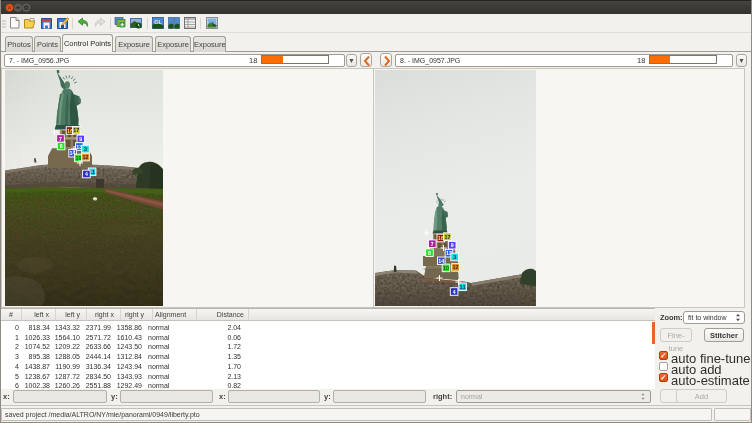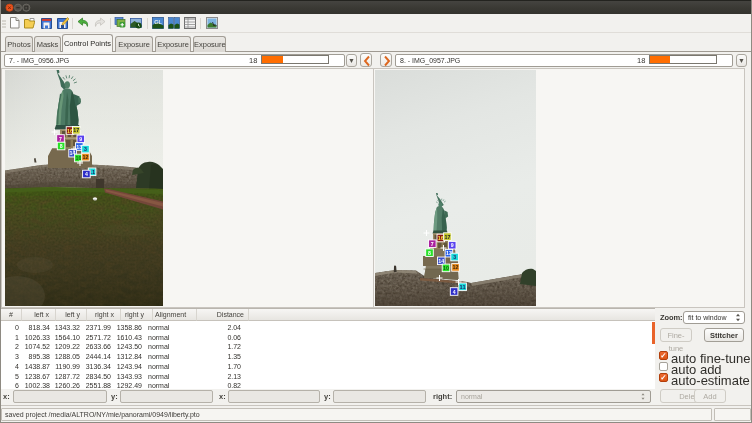--- a/index.html
+++ b/index.html
@@ -142,21 +142,21 @@
       <rect x="0.5" y="0.5" width="11" height="11" fill="#e9e9e9" stroke="#8b8b8b"></rect>
       <rect x="1.5" y="1.5" width="9" height="9" fill="#7db4e0"></rect>
       <path d="M1.5 8l3-2.5 6 3v2h-9z" fill="#3c7a2e"></path>
       <path d="M6.5 5l1.5 4 1-1.5 1.5 1.5" stroke="#222" stroke-width="0.8" fill="none"></path>
     </svg>
 </div>
 
 <div id="tabs" class="abs">
   <div class="tabline"></div>
   <div class="tab" style="left:5px;width:28px">Photos</div>
-  <div class="tab" style="left:34px;width:27px">Masks</div>
+  <div class="tab" style="left:34px;width:27px">Points</div>
   <div class="tab active" style="left:62px;width:51px">Control Points</div>
   <div class="tab" style="left:115px;width:38px">Exposure</div>
   <div class="tab" style="left:155px;width:36px">Exposure</div>
   <div class="tab" style="left:193px;width:33px">Exposure</div>
 </div>
 
 <div class="combo abs" style="left:4px;top:54px;width:341px;height:13px;line-height:11px;padding-left:4px">7. - IMG_0956.JPG</div>
 <div class="abs" style="left:249px;top:56px;font-size:7.5px;color:#35332f">18</div>
 <div class="pbar abs" style="left:261px;top:55px;width:68px;height:9px">
     <div class="pfill" style="width:21px"></div>
@@ -528,21 +528,21 @@
     </svg></div>
 <div class="btn2 btn-dis" style="left:660px;top:328px;width:32px">Fine-tune</div>
 <div class="btn2 btn-en" style="left:704px;top:328px;width:40px">Stitcher</div>
 <div class="cb cb-on" style="left:659px;top:351px">✓</div>
 <div class="cblabel" style="left:671px;top:351px">auto fine-tune</div>
 <div class="cb cb-off" style="left:659px;top:362px"></div>
 <div class="cblabel" style="left:671px;top:362px">auto add</div>
 <div class="cb cb-on" style="left:659px;top:373px">✓</div>
 <div class="cblabel" style="left:671px;top:373px">auto-estimate</div>
 <div class="btn2 btn-dis" style="left:660px;top:389px;width:60px">Delete</div>
-<div class="btn2 btn-dis" style="left:694px;top:389px;width:32px">Add</div>
+<div class="btn2 btn-dis" style="left:676px;top:389px;width:51px">Add</div>
 
 <div class="ilabel" style="left:3px;top:392px">x:</div>
 <div class="ifield" style="left:13px;top:390px;width:94px"></div>
 <div class="ilabel" style="left:111px;top:392px">y:</div>
 <div class="ifield" style="left:120px;top:390px;width:93px"></div>
 <div class="ilabel" style="left:219px;top:392px">x:</div>
 <div class="ifield" style="left:228px;top:390px;width:92px"></div>
 <div class="ilabel" style="left:324px;top:392px">y:</div>
 <div class="ifield" style="left:333px;top:390px;width:93px"></div>
 <div class="ilabel" style="left:433px;top:392px">right:</div>

